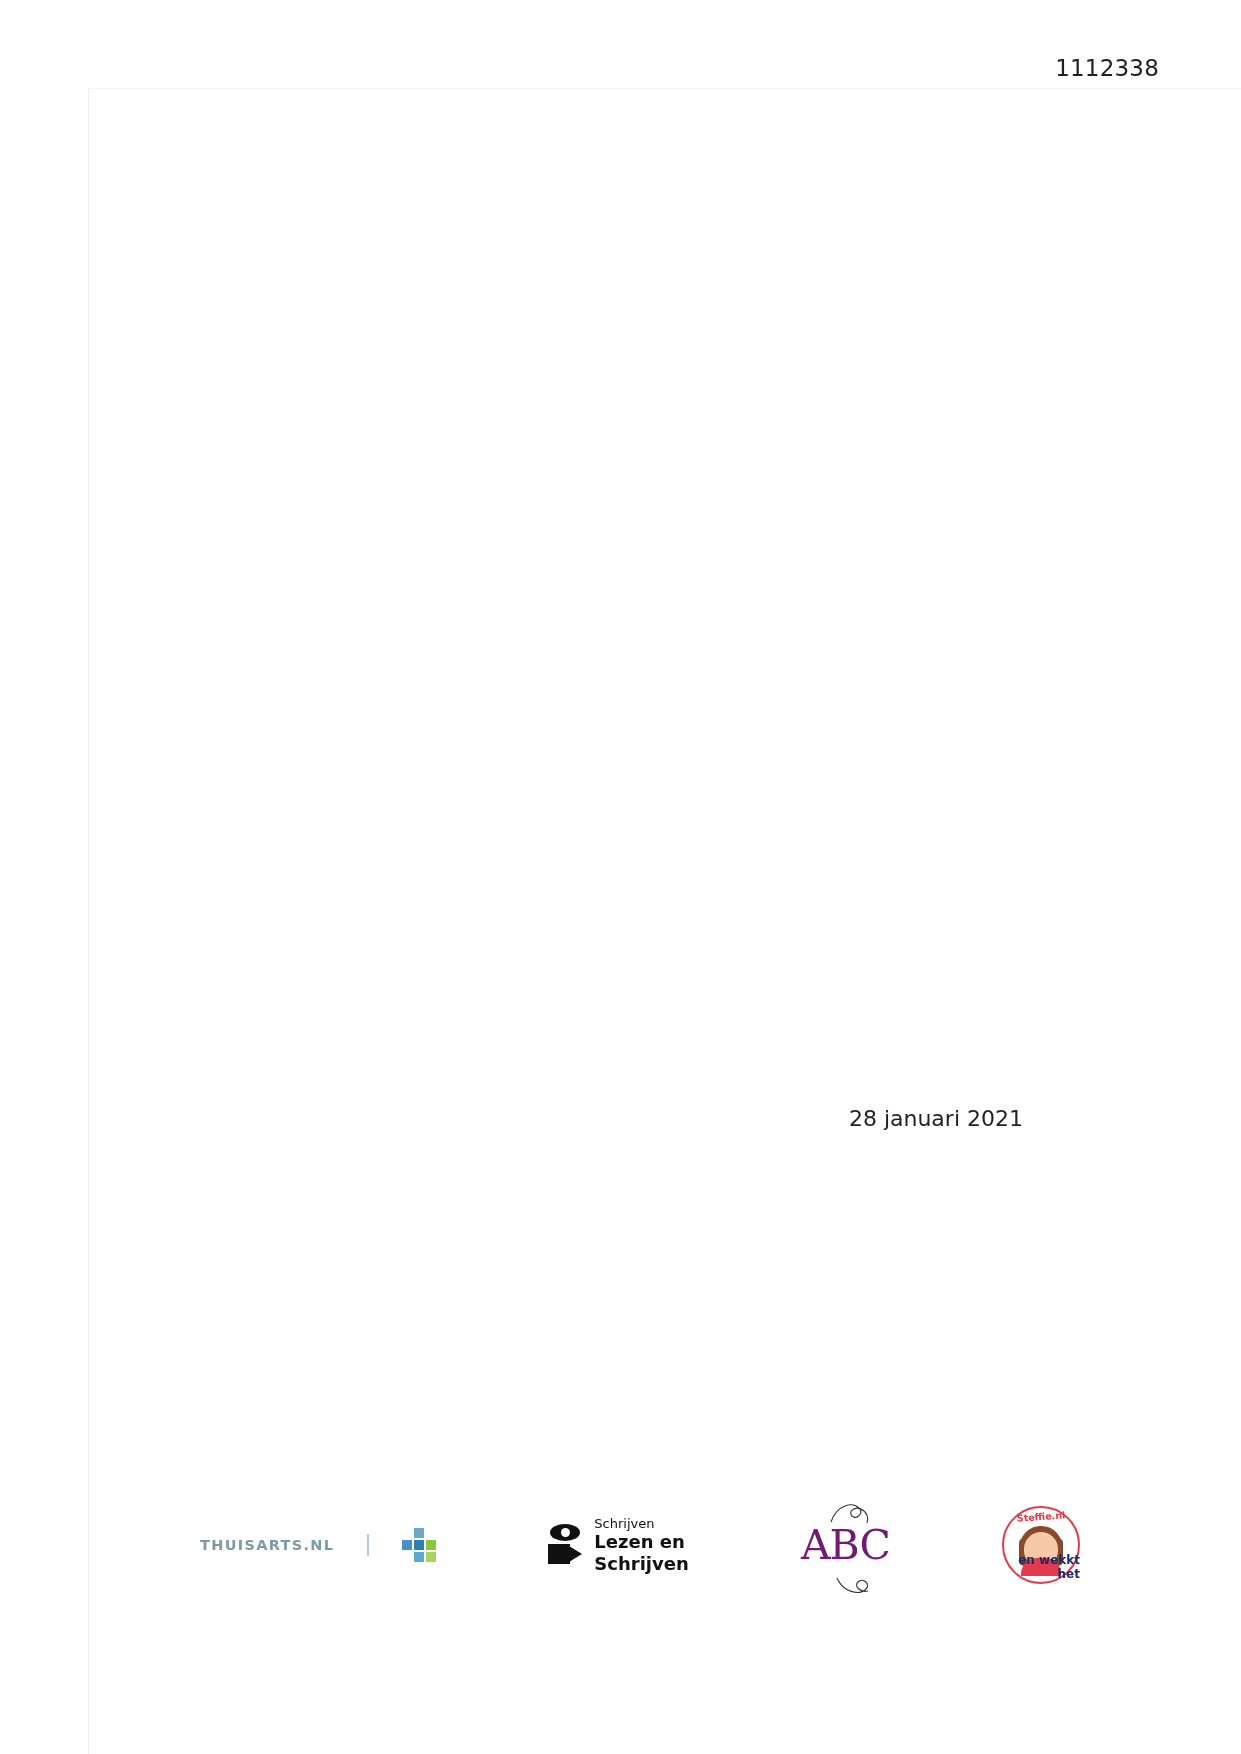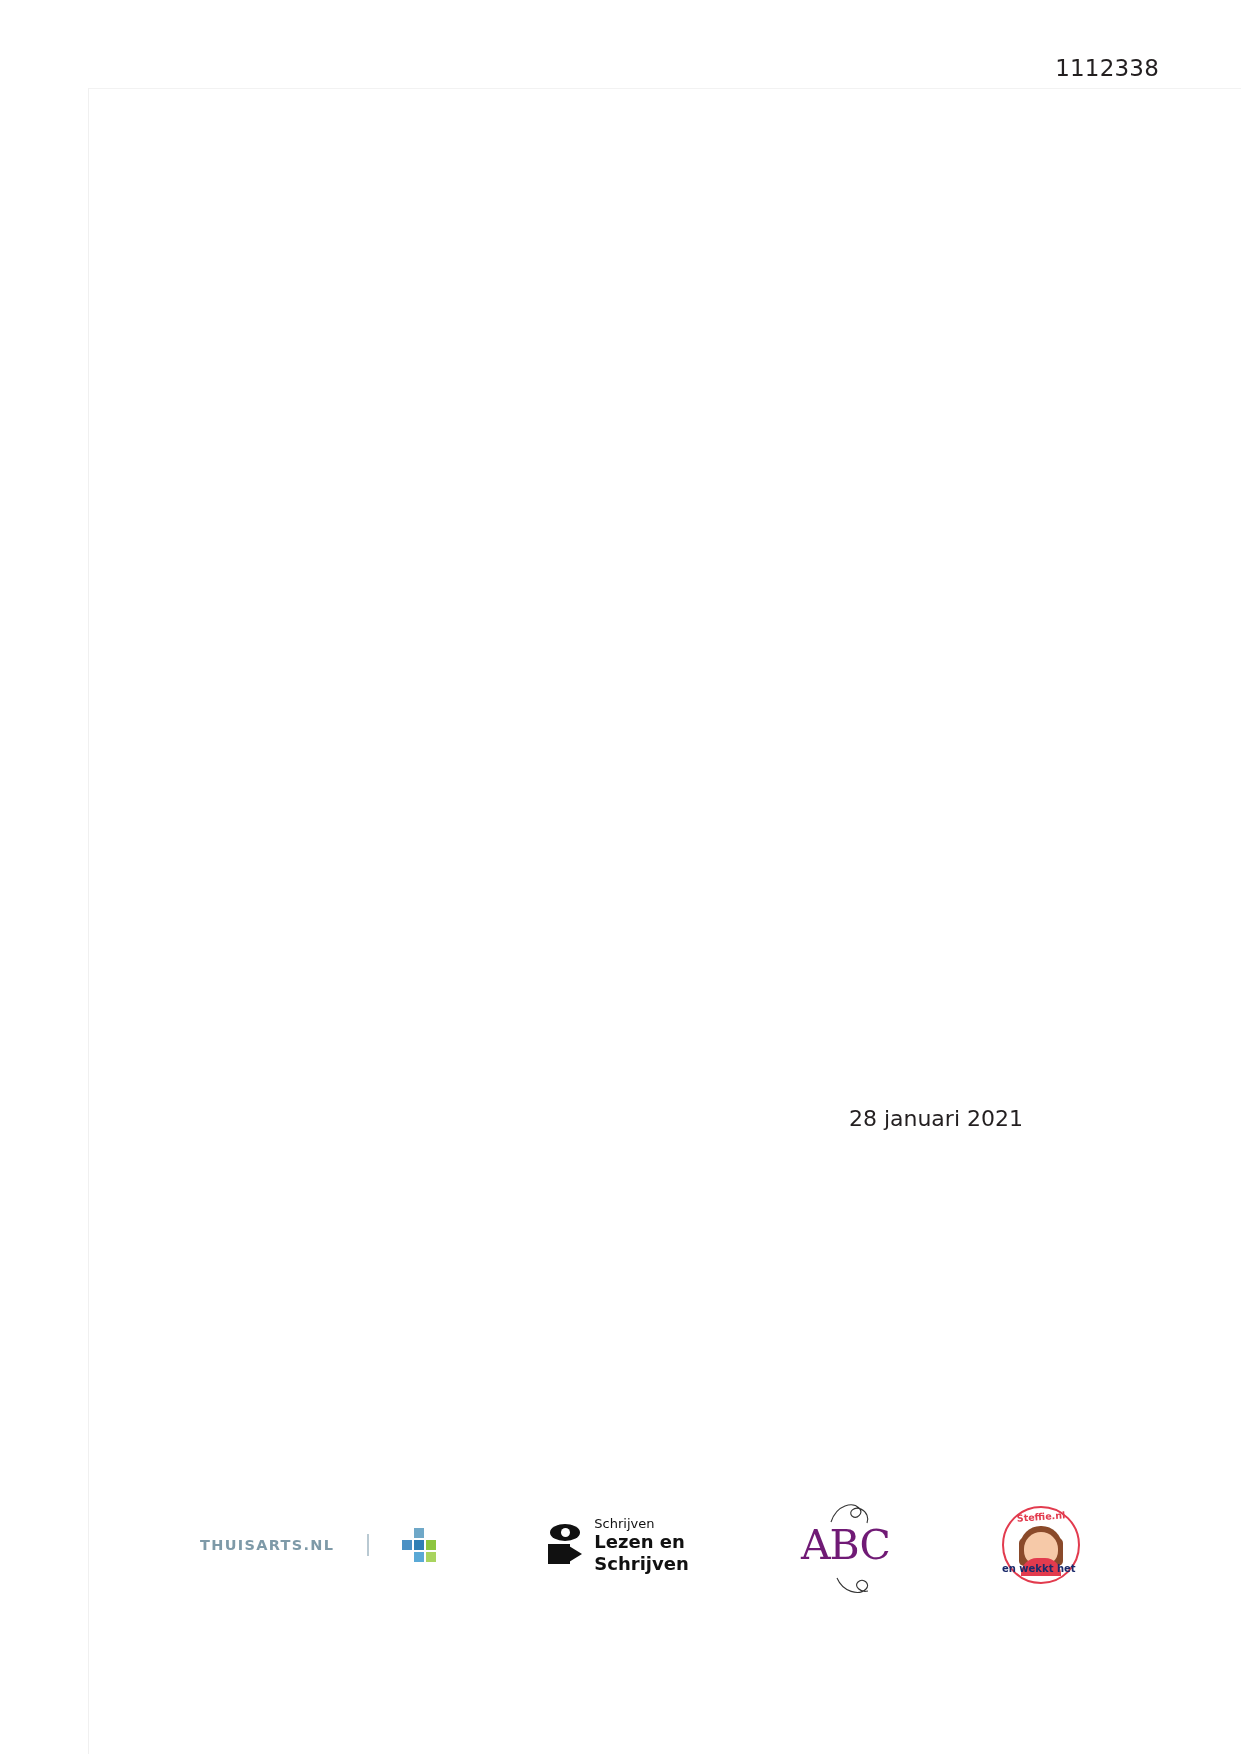--- a/index.html
+++ b/index.html
@@ -317,24 +317,24 @@
     left: 0; right: 0; top: 5px;
     text-align: center;
     font-family: "DejaVu Sans", sans-serif;
     font-size: 9.5px;
     font-weight: 700;
     color: #e23b4e;
     transform: rotate(-4deg);
   }
   .logo-steffie .bot-text {
     position: absolute;
-    left: 0; right: 0; bottom: 10px;
-    text-align: left;
-    font-family: "DejaVu Sans", sans-serif;
-    font-size: 10px;
+    left: 0; right: 0; bottom: 3px;
+    text-align: right;
+    font-family: "DejaVu Sans", sans-serif;
+    font-size: 12px;
     font-weight: 700;
     color: #1b2a6b;
   }
 </style>
 </head>
 <body>
 
 <div class="page">
 
   <div class="scan-edge-top"></div>

